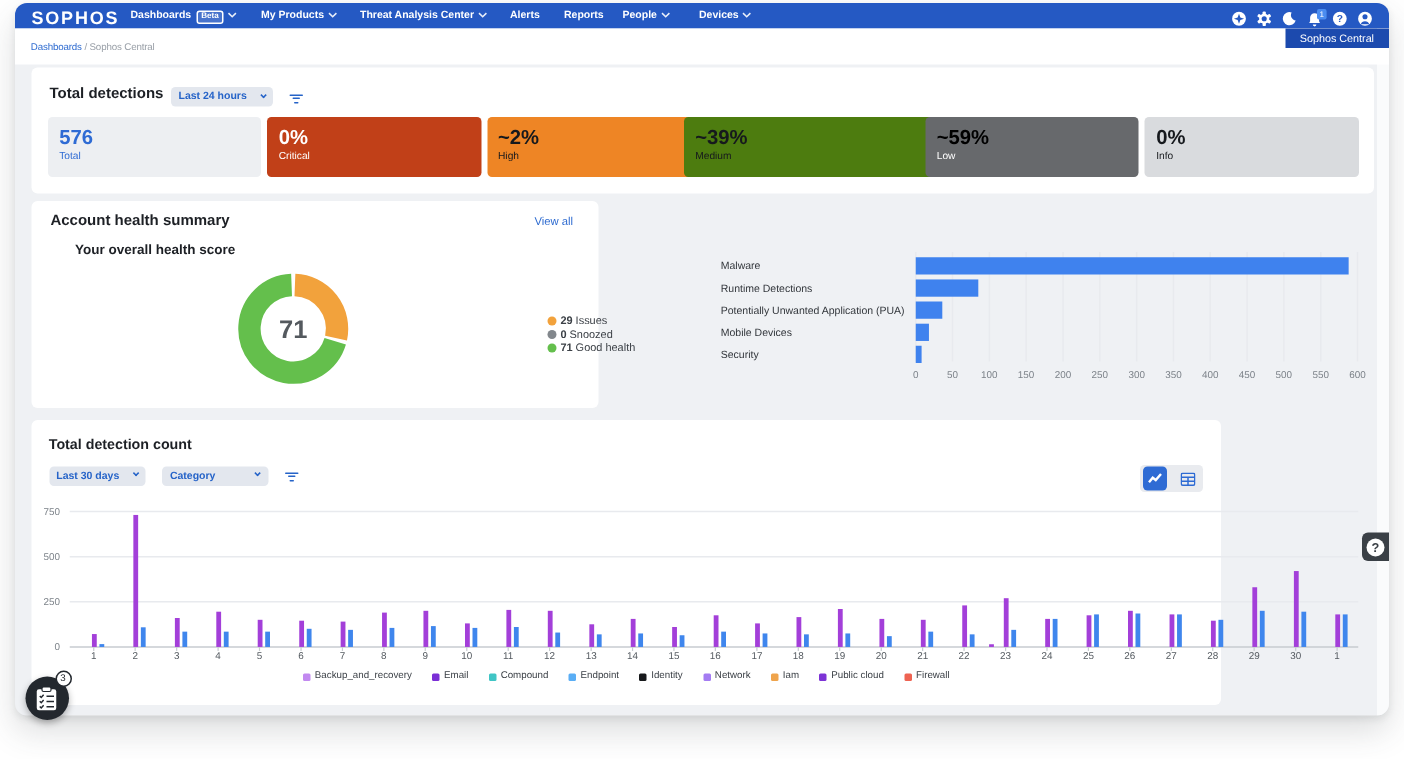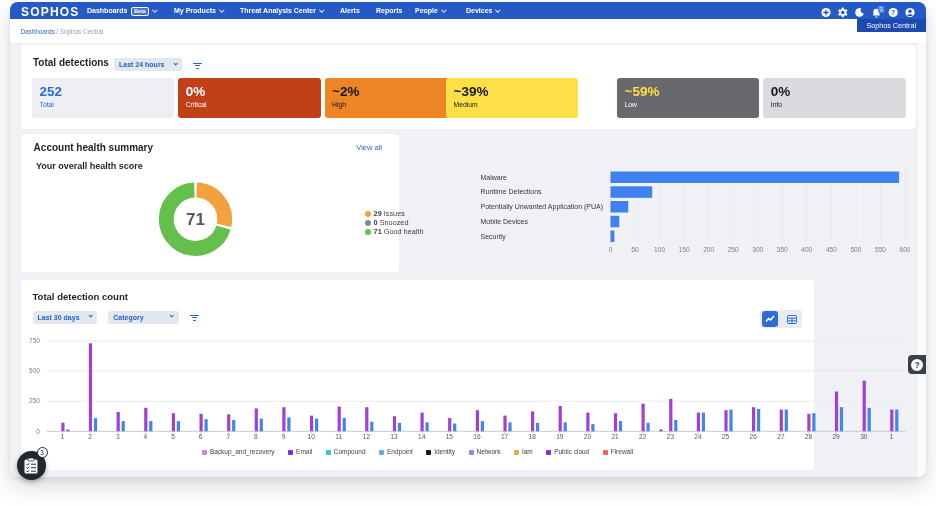--- a/index.html
+++ b/index.html
@@ -86,48 +86,48 @@
   <div class="tooltip">Sophos Central</div>
 
   <div class="panel" style="left:11px; top:42.5px; width:894.5px; height:84px;">
     <span class="ptitle" style="position:absolute;left:12px;top:12.5px;">Total detections</span>
     <span class="pill" style="position:absolute;left:93px;top:13.5px;">Last 24 hours<span class="pc"></span></span>
     <span class="filtericon" style="position:absolute;left:172px;top:17px;">
         <i></i>
       </span>
   </div>
   <div class="card" style="left:22px; width:142.3px; background:#edeff2;">
-    <div class="cv" style="color:#2e6bd4;">252</div>
+    <div class="cv" style="color:#2e6bd4;">576</div>
     <div class="cl" style="color:#2e6bd4;">Total</div>
   </div>
   <div class="card" style="left:168.3px; width:142.3px; background:#c14018;">
     <div class="cv" style="color:#fff;">0%</div>
     <div class="cl" style="color:#fff;">Critical</div>
   </div>
   <div class="card" style="left:314.5px; width:142.3px; background:#ee8525;">
     <div class="cv" style="color:#16191d;">~2%</div>
     <div class="cl" style="color:#16191d;">High</div>
   </div>
-  <div class="card" style="left:436px; width:132px; background:#fde047;">
+  <div class="card" style="left:446px; width:170px; background:#4d7c0f;">
     <div class="cv" style="color:#16191d;">~39%</div>
     <div class="cl" style="color:#16191d;">Medium</div>
   </div>
   <div class="card" style="left:607px; width:142.3px; background:#67696c;">
-    <div class="cv" style="color:#fde047;">~59%</div>
+    <div class="cv" style="color:#000000;">~59%</div>
     <div class="cl" style="color:#fff;">Low</div>
   </div>
   <div class="card" style="left:753.3px; width:142.3px; background:#d9dbde;">
     <div class="cv" style="color:#16191d;">0%</div>
     <div class="cl" style="color:#16191d;">Info</div>
   </div>
 
   <div class="panel" style="left:11px; top:131.5px; width:378px; height:138.5px;">
     <span class="ptitle" style="position:absolute;left:12.6px;top:8.5px;">Account health summary</span>
     <span style="position:absolute;right:17px;top:9.5px;font-size:7.5px;color:#2e6bd0;">View all</span>
-    <span class="ptitle" style="position:absolute;left:15px;top:27px;font-size:9px;">Your overall health score</span>
+    <span class="ptitle" style="position:absolute;left:29px;top:27px;font-size:9px;">Your overall health score</span>
   </div>
   <svg width="936" height="506" viewBox="0 0 936 506" style="position:absolute;left:-10px;top:-2px;">
       <path d="M 196.62 190.02 A 29.2 29.2 0 0 1 224.04 225.37" stroke="#f2a23c" stroke-width="14.9" fill="none"></path>
       <path d="M 223.48 227.54 A 29.2 29.2 0 1 1 194.38 190.02" stroke="#64bf4c" stroke-width="14.9" fill="none"></path>
       <text x="195.5" y="225.2" font-size="17" font-weight="bold" fill="#54595e" text-anchor="middle" font-family="Liberation Sans, sans-serif">71</text>
     </svg>
   <div style="position:absolute;left:354.6px;top:207.3px;">
     <div style="font-size:7.3px;color:#3c4147;line-height:9.05px;"><span class="legdot" style="background:#f2a23c"></span><b>29</b>&nbsp;Issues</div>
     <div style="font-size:7.3px;color:#3c4147;line-height:9.05px;"><span class="legdot" style="background:#82878c"></span><b>0</b>&nbsp;Snoozed</div>
     <div style="font-size:7.3px;color:#3c4147;line-height:9.05px;"><span class="legdot" style="background:#64bf4c"></span><b>71</b>&nbsp;Good health</div>

